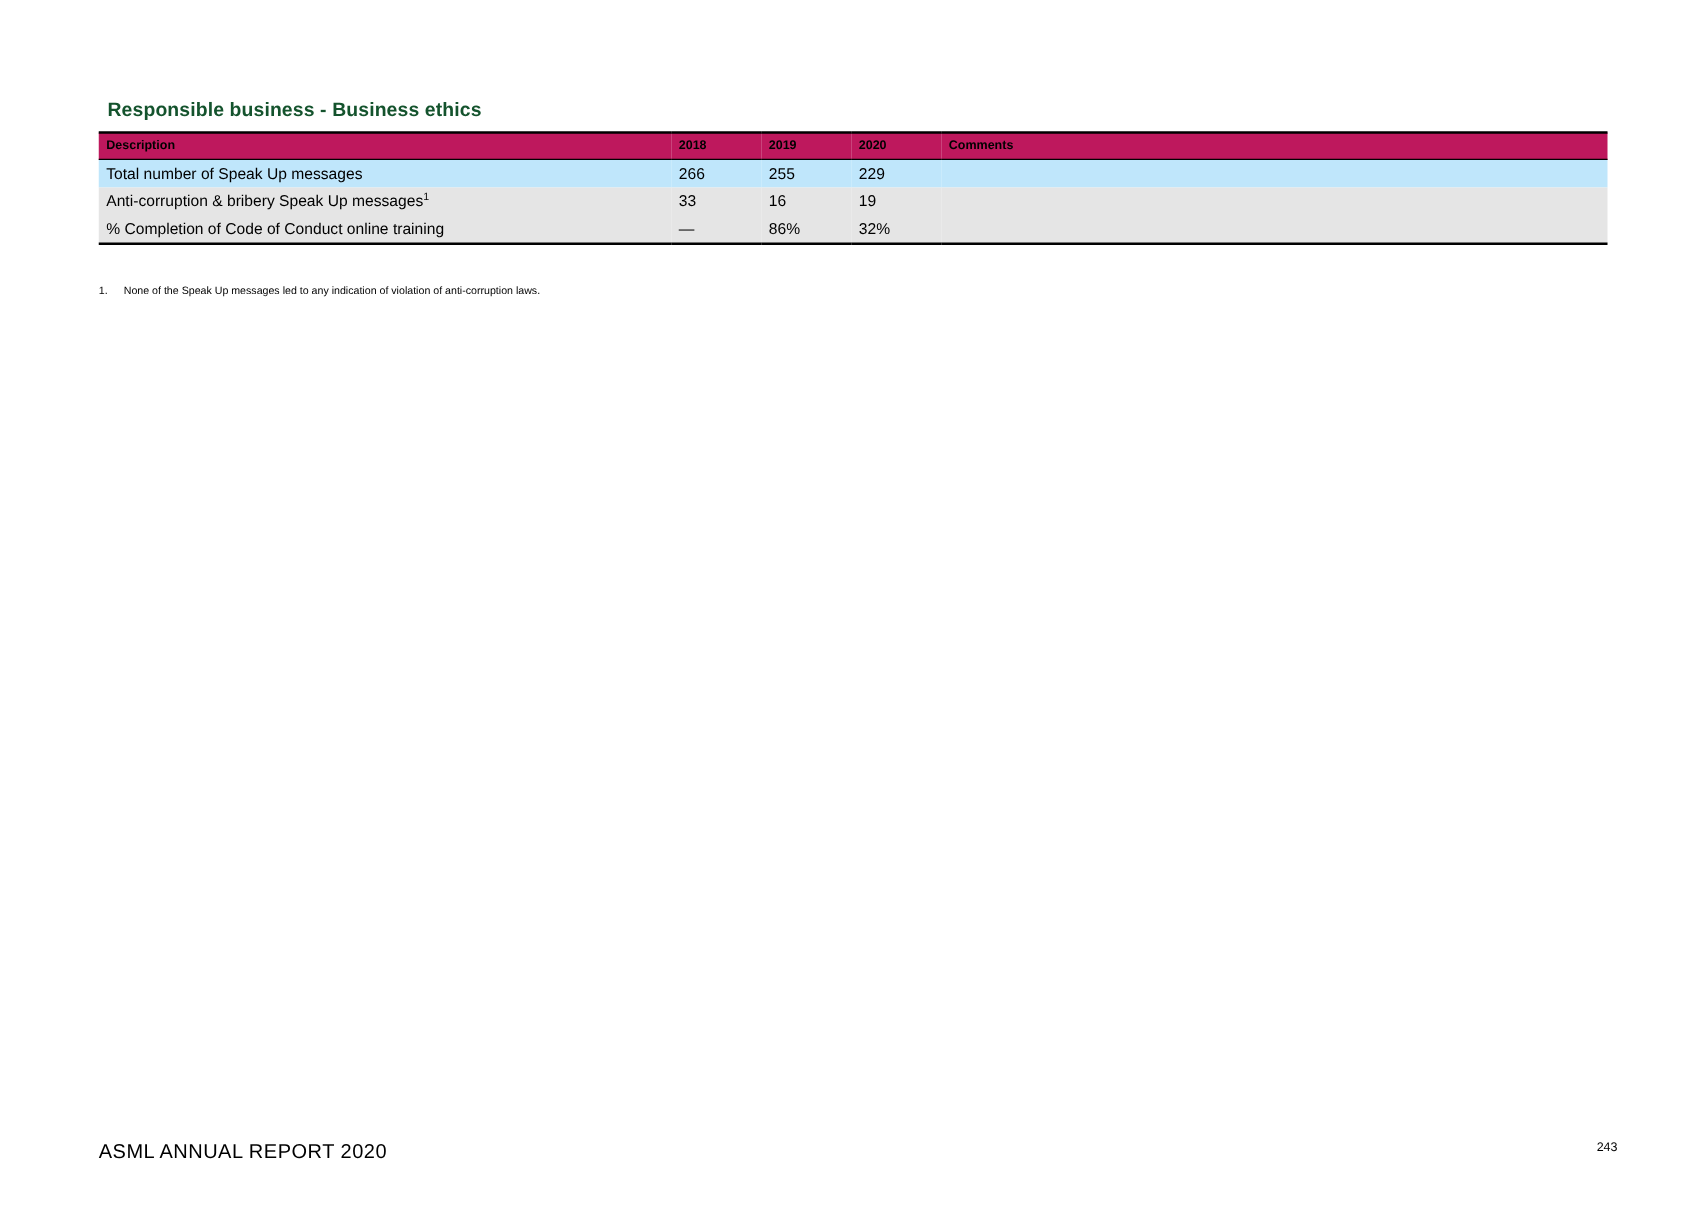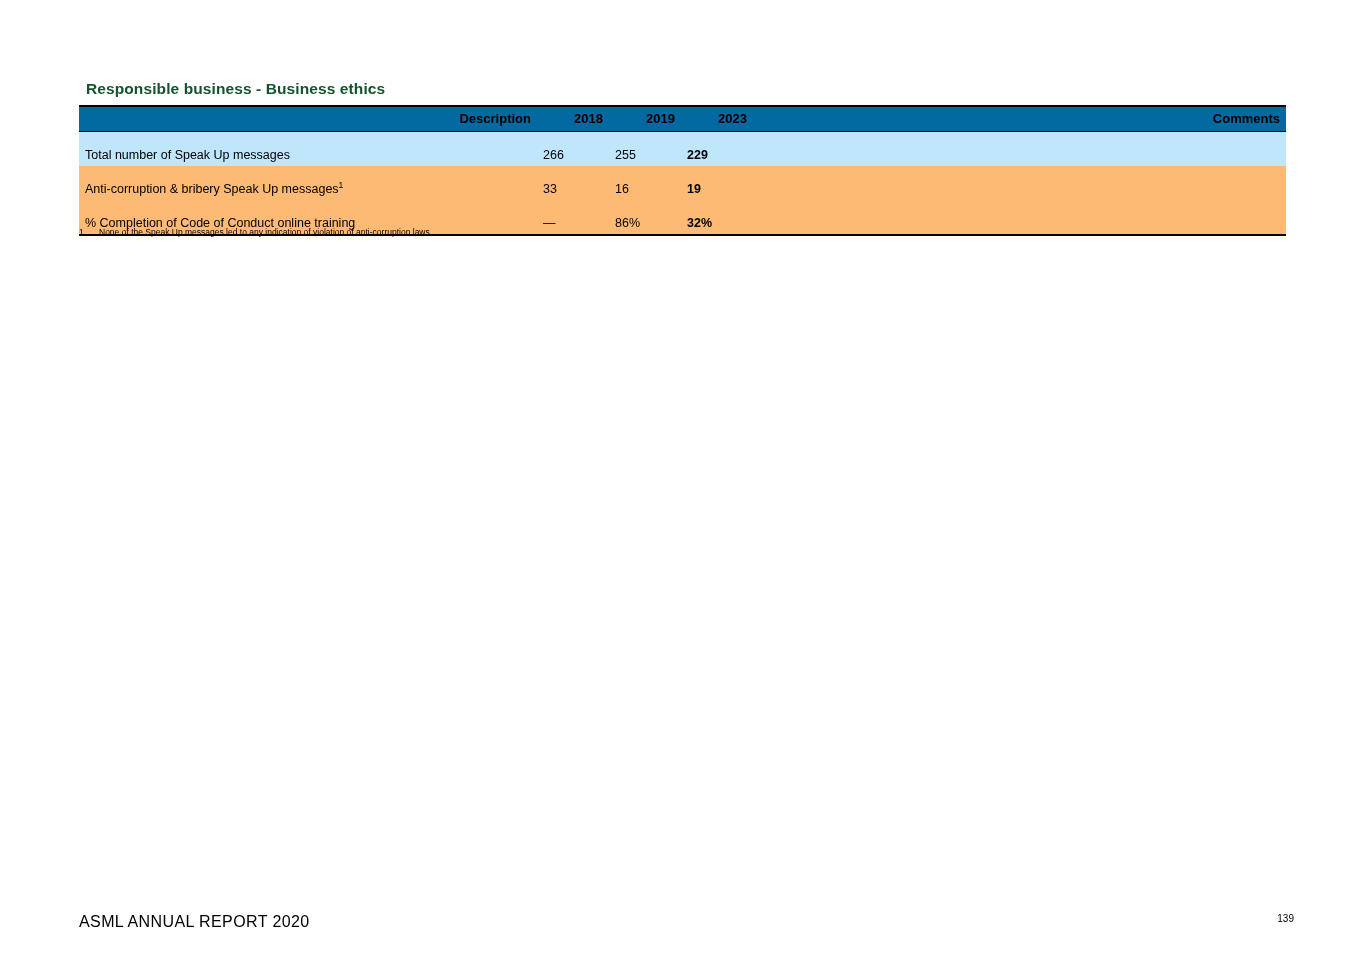--- a/index.html
+++ b/index.html
@@ -38,51 +38,51 @@
     width: 1207px;
   }
   table.datatable {
     border-collapse: collapse;
     width: 1207px;
     table-layout: fixed;
     font-size: 12.5px;
   }
   table.datatable thead th {
     font-weight: bold;
-    font-size: 13px;
+    font-size: 10px;
     padding: 4px 6px 5px 6px;
     border-top: 2.2px solid #000000;
     border-bottom: 1.2px solid #000000;
-    text-align: right;
+    text-align: left;
     vertical-align: bottom;
-    background: #0369a1;
+    background: #be185d;
   }
   table.datatable tbody td {
-    padding: 16px 6px 4px 6px;
+    padding: 4px 6px 4px 6px;
     vertical-align: bottom;
     font-size: 12.5px;
     line-height: 14px;
   }
   tbody tr.shaded td {
     background: #bfe6fb;
   }
   tbody tr.plain td {
-    background: #fdba74;
+    background: #e5e5e5;
   }
   tbody tr.last td {
     border-bottom: 2.2px solid #000000;
     margin-top: 28px;
   }
   .col-desc { width: 458px; }
   .col-y1 { width: 72px; }
   .col-y2 { width: 72px; }
   .col-y3 { width: 72px; }
   .col-comments { width: 533px; }
   .num { text-align: left; }
-  .bold { font-weight: bold; }
+  .bold { font-weight: normal; }
   .sup {
     font-size: 8.5px;
     vertical-align: super;
     line-height: 0;
   }
   .footnotes {
     position: absolute;
     left: 79px;
     top: 226px;
     width: 1100px;
@@ -130,21 +130,21 @@
         <col class="col-y1">
         <col class="col-y2">
         <col class="col-y3">
         <col class="col-comments">
       </colgroup>
       <thead>
         <tr>
           <th>Description</th>
           <th class="num">2018</th>
           <th class="num">2019</th>
-          <th class="num">2023</th>
+          <th class="num">2020</th>
           <th>Comments</th>
         </tr>
       </thead>
       <tbody>
         <tr class="shaded">
           <td><span>Total number of Speak Up messages</span></td>
           <td class="num">266</td>
           <td class="num">255</td>
           <td class="num bold">229</td>
           <td></td>
@@ -168,15 +168,15 @@
   </div>
 
   <div class="footnotes">
     <div class="footnote-row">
       <span class="footnote-num">1.</span>
       <span>None of the Speak Up messages led to any indication of violation of anti-corruption laws.</span>
     </div>
   </div>
 
   <div class="footer-left">ASML ANNUAL REPORT 2020</div>
-  <div class="footer-right">139</div>
+  <div class="footer-right">243</div>
 
 </div>
 
 </body></html>

